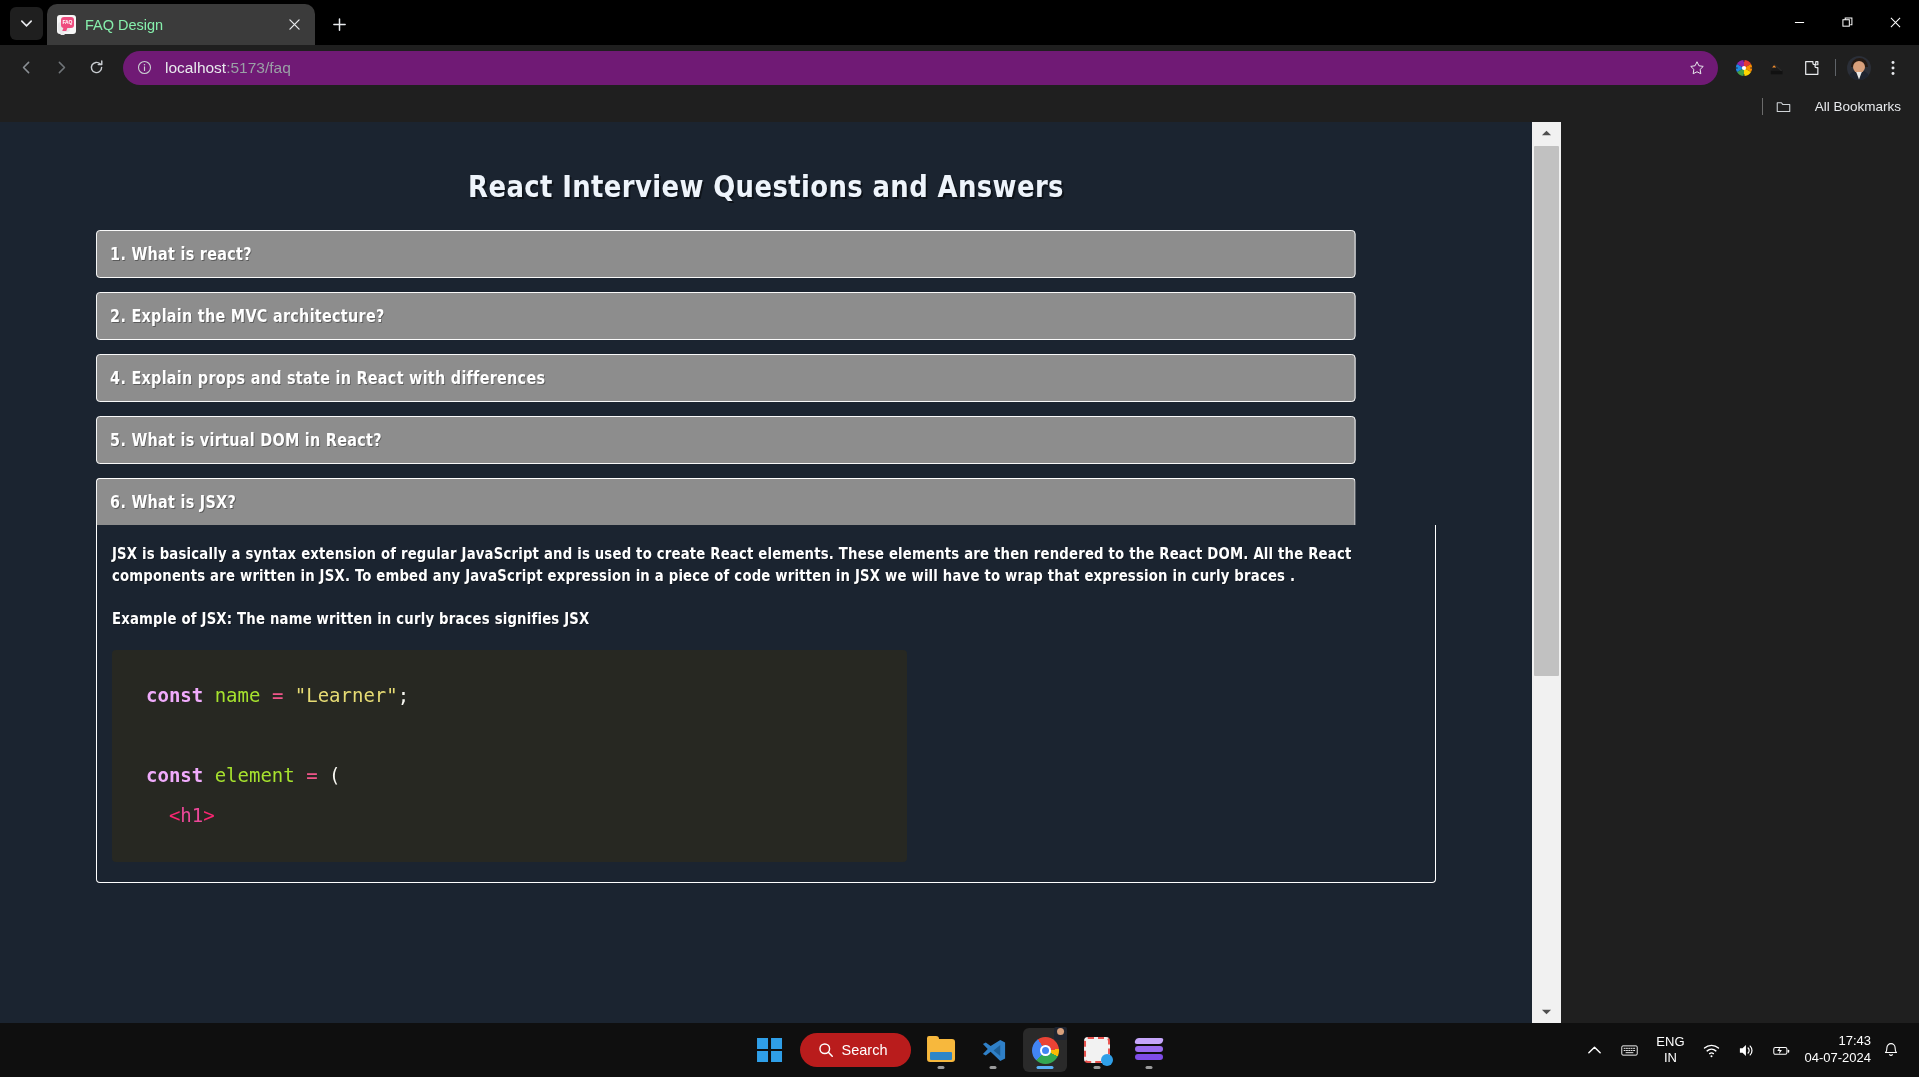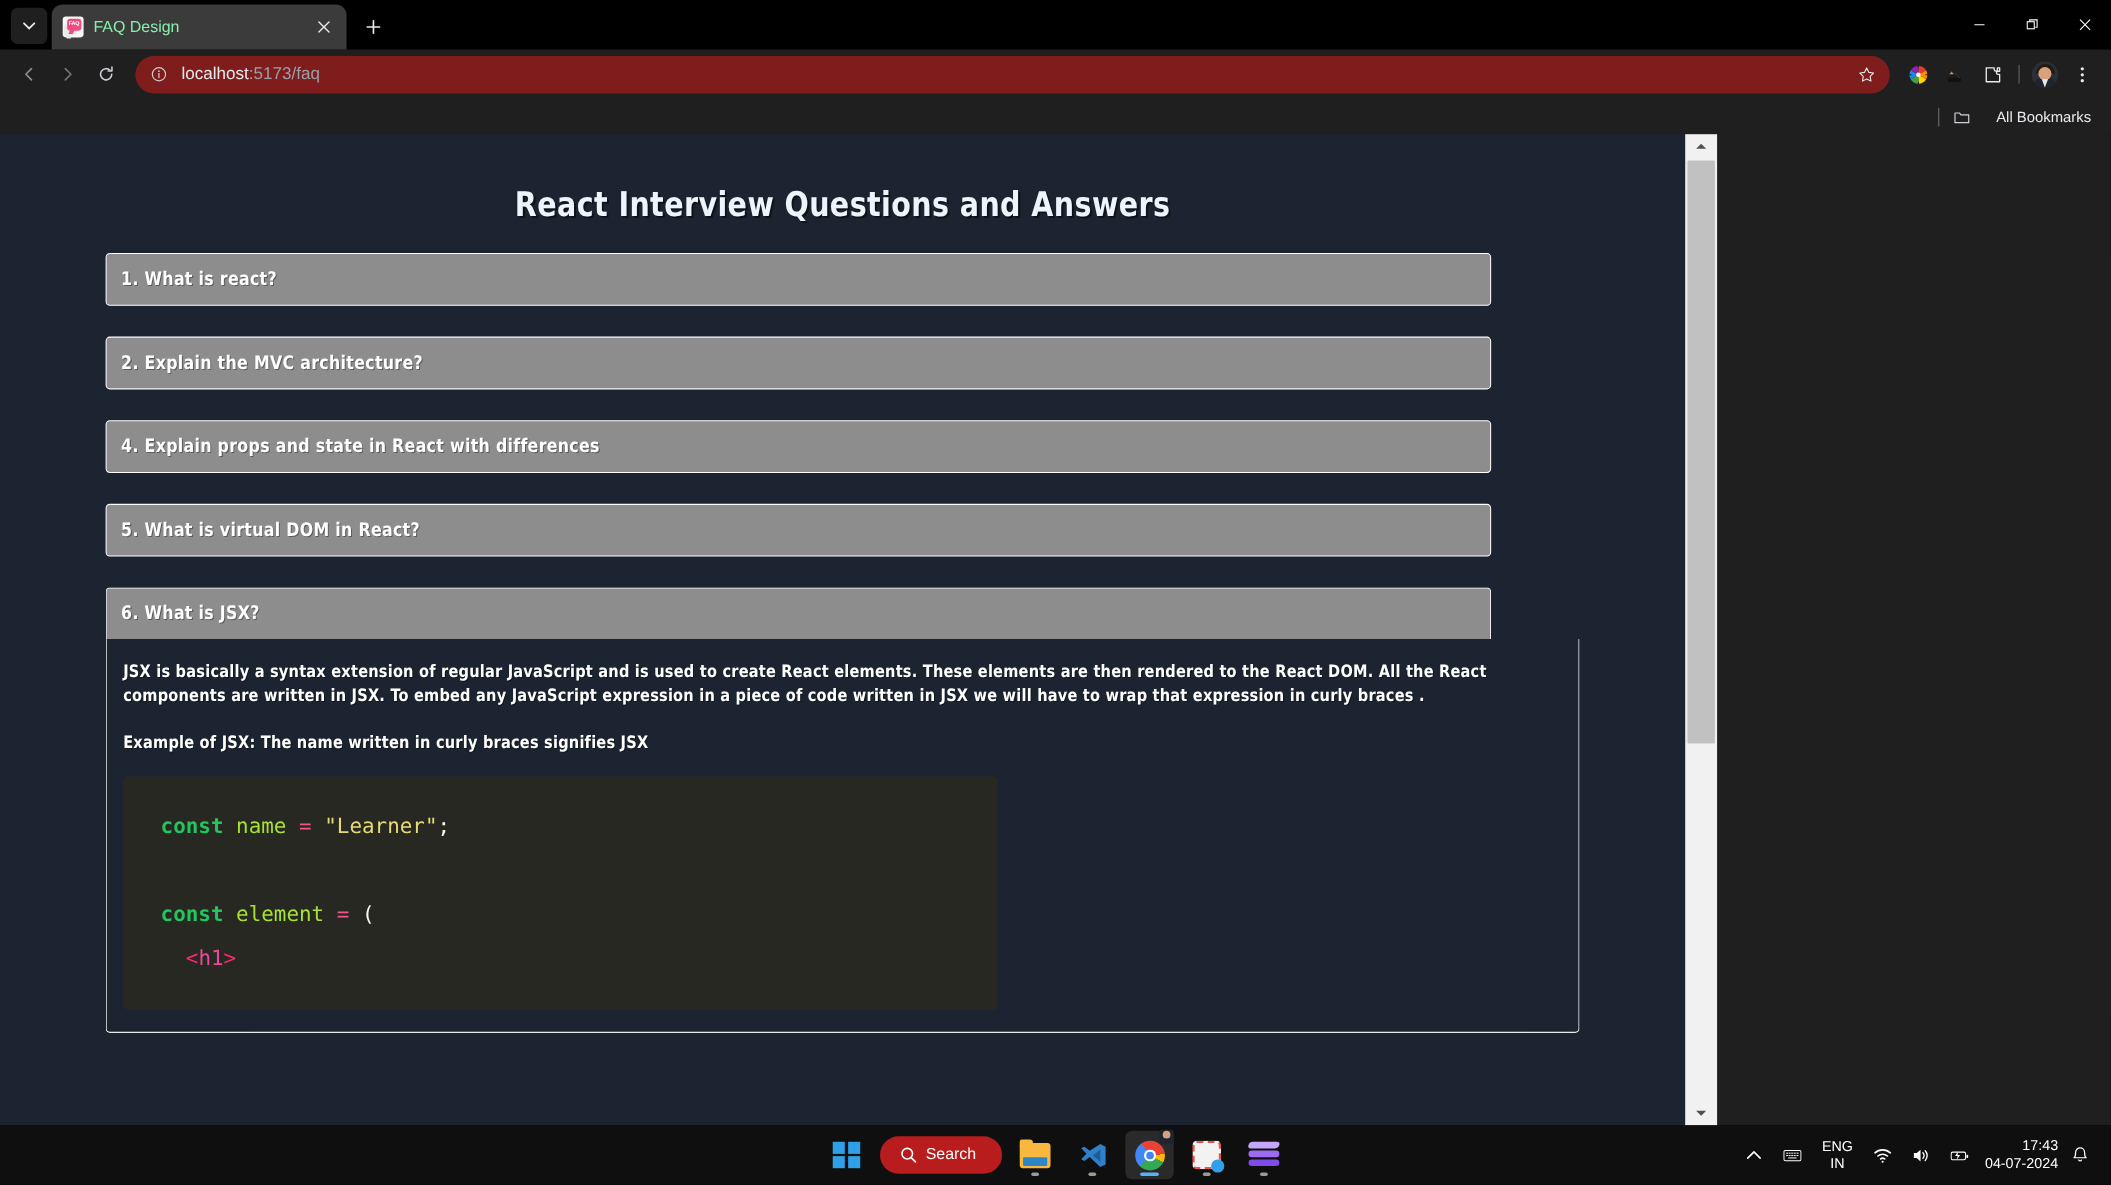--- a/index.html
+++ b/index.html
@@ -39,21 +39,21 @@
   .newtab svg { width:15px; height:15px; }
   .wincontrols { position:absolute; right:0; top:0; height:45px; display:flex; }
   .wc { width:48px; height:45px; display:flex; align-items:center; justify-content:center; }
   .wc svg { width:11px; height:11px; }
 
   
   .toolbar { height:45px; background:#1f1f1f; display:flex; align-items:center; padding:0 10px; gap:2px; }
   .navbtn { width:33px; height:33px; border-radius:50%; display:flex; align-items:center; justify-content:center; flex:none; }
   .navbtn svg { width:17px; height:17px; }
   .omnibox {
-    flex:1; height:34px; background:#7f1d1d; border-radius:17px; display:flex; align-items:center;
+    flex:1; height:34px; background:#701a75; border-radius:17px; display:flex; align-items:center;
     padding:0 8px 0 11px; margin:0 8px; gap:10px; min-width:0;
   }
   .site-info { width:21px; height:21px; display:flex; align-items:center; justify-content:center; flex:none; }
   .site-info svg { width:15px; height:15px; }
   .url { flex:1; font-size:15.5px; color:#9aa0a6; white-space:nowrap; overflow:hidden; min-width:0; }
   .url b { color:#e8eaed; font-weight:normal; }
   .star { width:26px; height:26px; display:flex; align-items:center; justify-content:center; flex:none; }
   .star svg { width:16px; height:16px; }
   .tbicon { width:32px; height:32px; display:flex; align-items:center; justify-content:center; flex:none; }
   .tbicon svg { width:18px; height:18px; }
@@ -76,21 +76,21 @@
   .page { flex:1; position:relative; overflow:hidden; }
 
   .page-title {
     text-align:center; color:#eef4fb; font-size:31px; font-weight:bold;
     font-family:"DejaVu Sans Condensed","Liberation Sans Narrow","Liberation Sans",sans-serif;
     letter-spacing:.4px; padding-top:46px; text-shadow:2px 2px 0 rgba(0,0,0,.45);
     transform:scaleX(.93); transform-origin:center;
   }
 
   .faq-list { padding:26px 96px 0 96px; }
-  .faq-item { margin-bottom:28px; }
+  .faq-item { margin-bottom:14px; }
   .faq-q {
     background:#8d8d8d; border:1px solid #ffffff; border-radius:4px;
     padding:13px 14px; color:#ffffff; font-weight:bold; font-size:17px;
     font-family:"DejaVu Sans Condensed","Liberation Sans Narrow","Liberation Sans",sans-serif;
     letter-spacing:.3px; text-shadow:1px 1px 0 rgba(0,0,0,.35);
     transform:scaleX(.94); transform-origin:left center;
   }
   .faq-item.open .faq-q { border-radius:4px 4px 0 0; border-bottom:none; }
   .faq-a {
     border:1px solid #ffffff; border-top:none; border-radius:0 0 4px 4px;
@@ -102,21 +102,21 @@
     letter-spacing:.2px; text-shadow:1px 1px 0 rgba(0,0,0,.35);
     transform:scaleX(.95); transform-origin:left center;
   }
   .faq-a p.ex { margin-top:20px; }
 
   .codeblock {
     margin-top:20px; background:#272822; border-radius:4px; width:795px;
     padding:26px 34px; font-family:"DejaVu Sans Mono","Liberation Mono",monospace;
     font-size:19px; line-height:2.1; white-space:pre;
   }
-  .k-const  { color:#22c55e; font-weight:bold; }
+  .k-const  { color:#f0abfc; font-weight:bold; }
   .k-var    { color:#a6e22e; }
   .k-op     { color:#f0558a; }
   .k-str    { color:#e6db74; }
   .k-punc   { color:#f8f8f2; }
   .k-tag    { color:#ec4899; }
   .k-brk    { color:#f92672; }
 
   
   .scrollbar { width:29px; background:#f1f1f1; position:relative; flex:none; }
   .sb-arrow { height:22px; display:flex; align-items:center; justify-content:center; }

